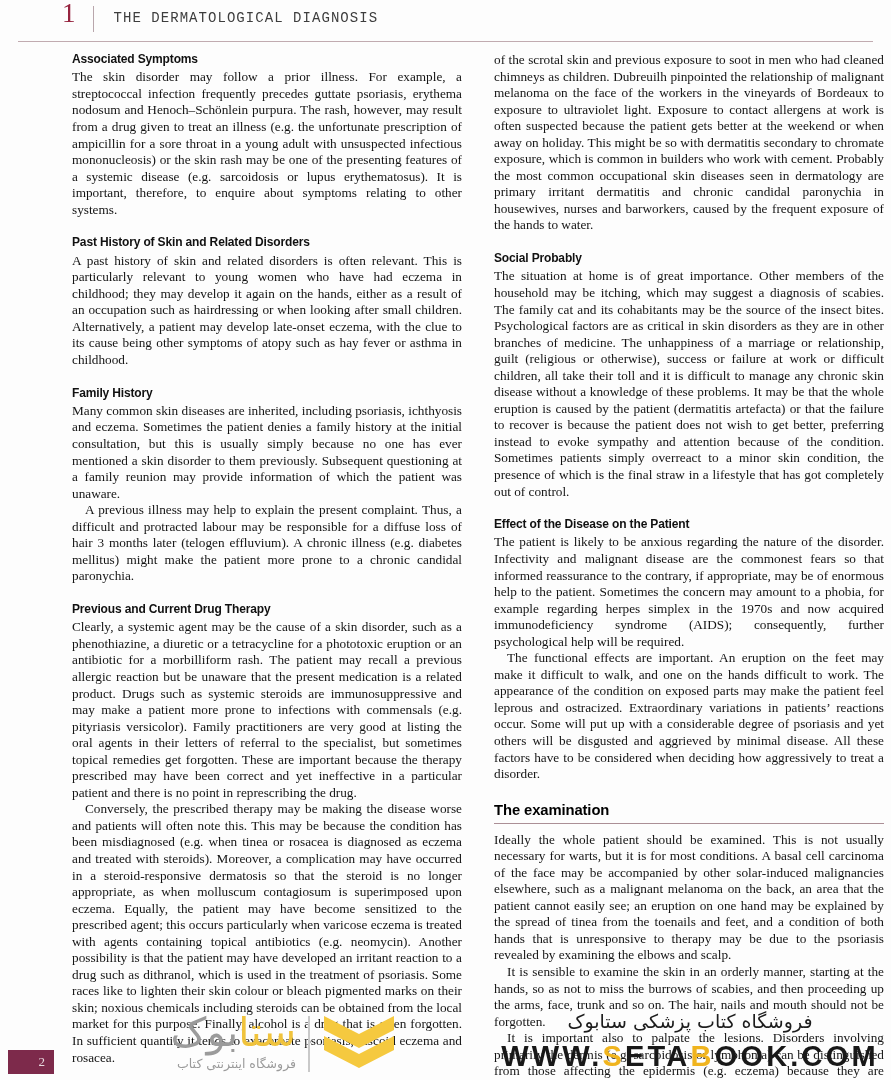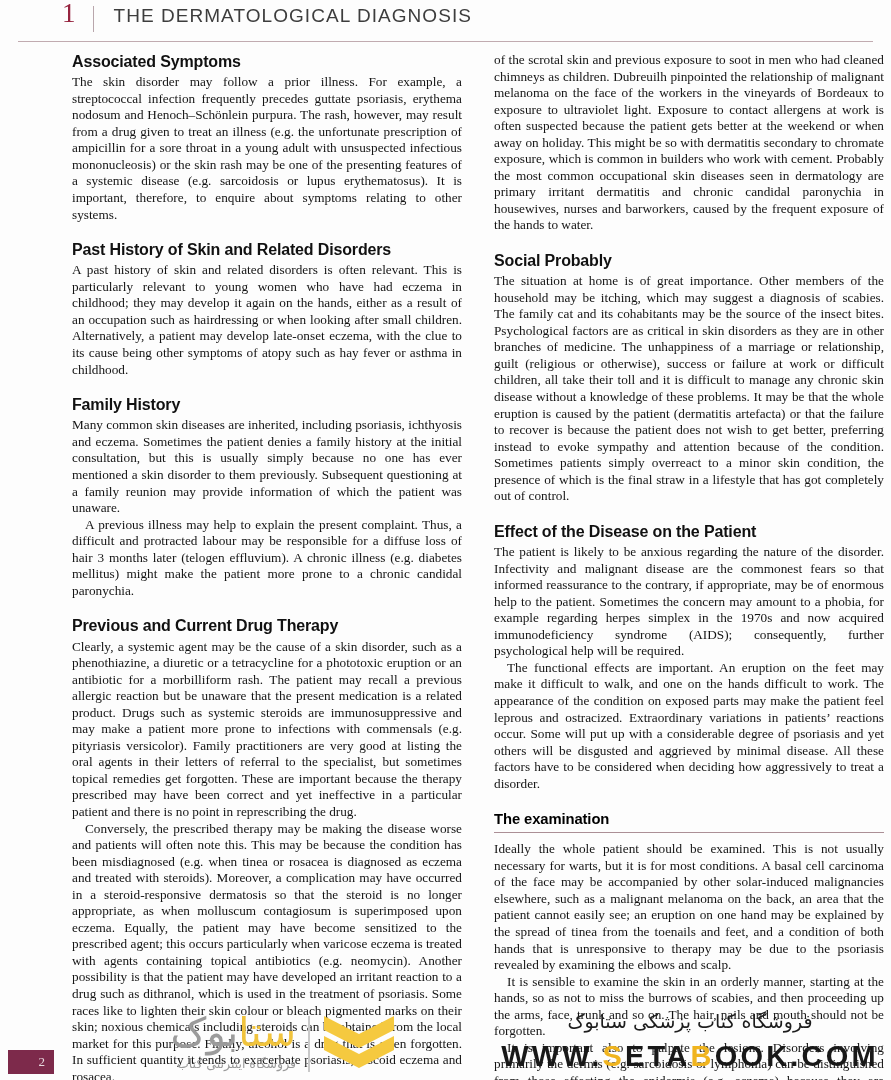--- a/index.html
+++ b/index.html
@@ -45,22 +45,22 @@
     font-weight: 400;
   }
   .runhead-divider {
     width: 1px;
     height: 26px;
     background: #b9a6ac;
     align-self: center;
     margin-top: 2px;
   }
   .runhead-title {
-    font-family: Liberation Sans, sans-serif;
-    font-size: 19px;
+    font-family: Liberation Mono, monospace;
+    font-size: 14px;
     letter-spacing: 1.05px;
     color: #3d3d3d;
     padding-left: 20px;
     white-space: nowrap;
   }
   .head-rule {
     position: absolute;
     left: 18px; top: 41px;
     width: 855px;
     height: 1px;
@@ -79,21 +79,21 @@
   }
   .col {
     width: 390px;
     padding: 0;
   }
   .col-left  { margin-left: 72px; }
   .col-right { margin-left: 32px; }
 
   h2.sec {
     font-family: "Liberation Sans", sans-serif;
-    font-size: 16px;
+    font-size: 12px;
     font-weight: 700;
     color: #111111;
     margin: 0 0 3px 0;
     letter-spacing: -0.15px;
     line-height: 1.2;
   }
   h2.sec.spaced { margin-top: 17px; }
 
   h2.accent {
     font-family: "Liberation Sans", sans-serif;

